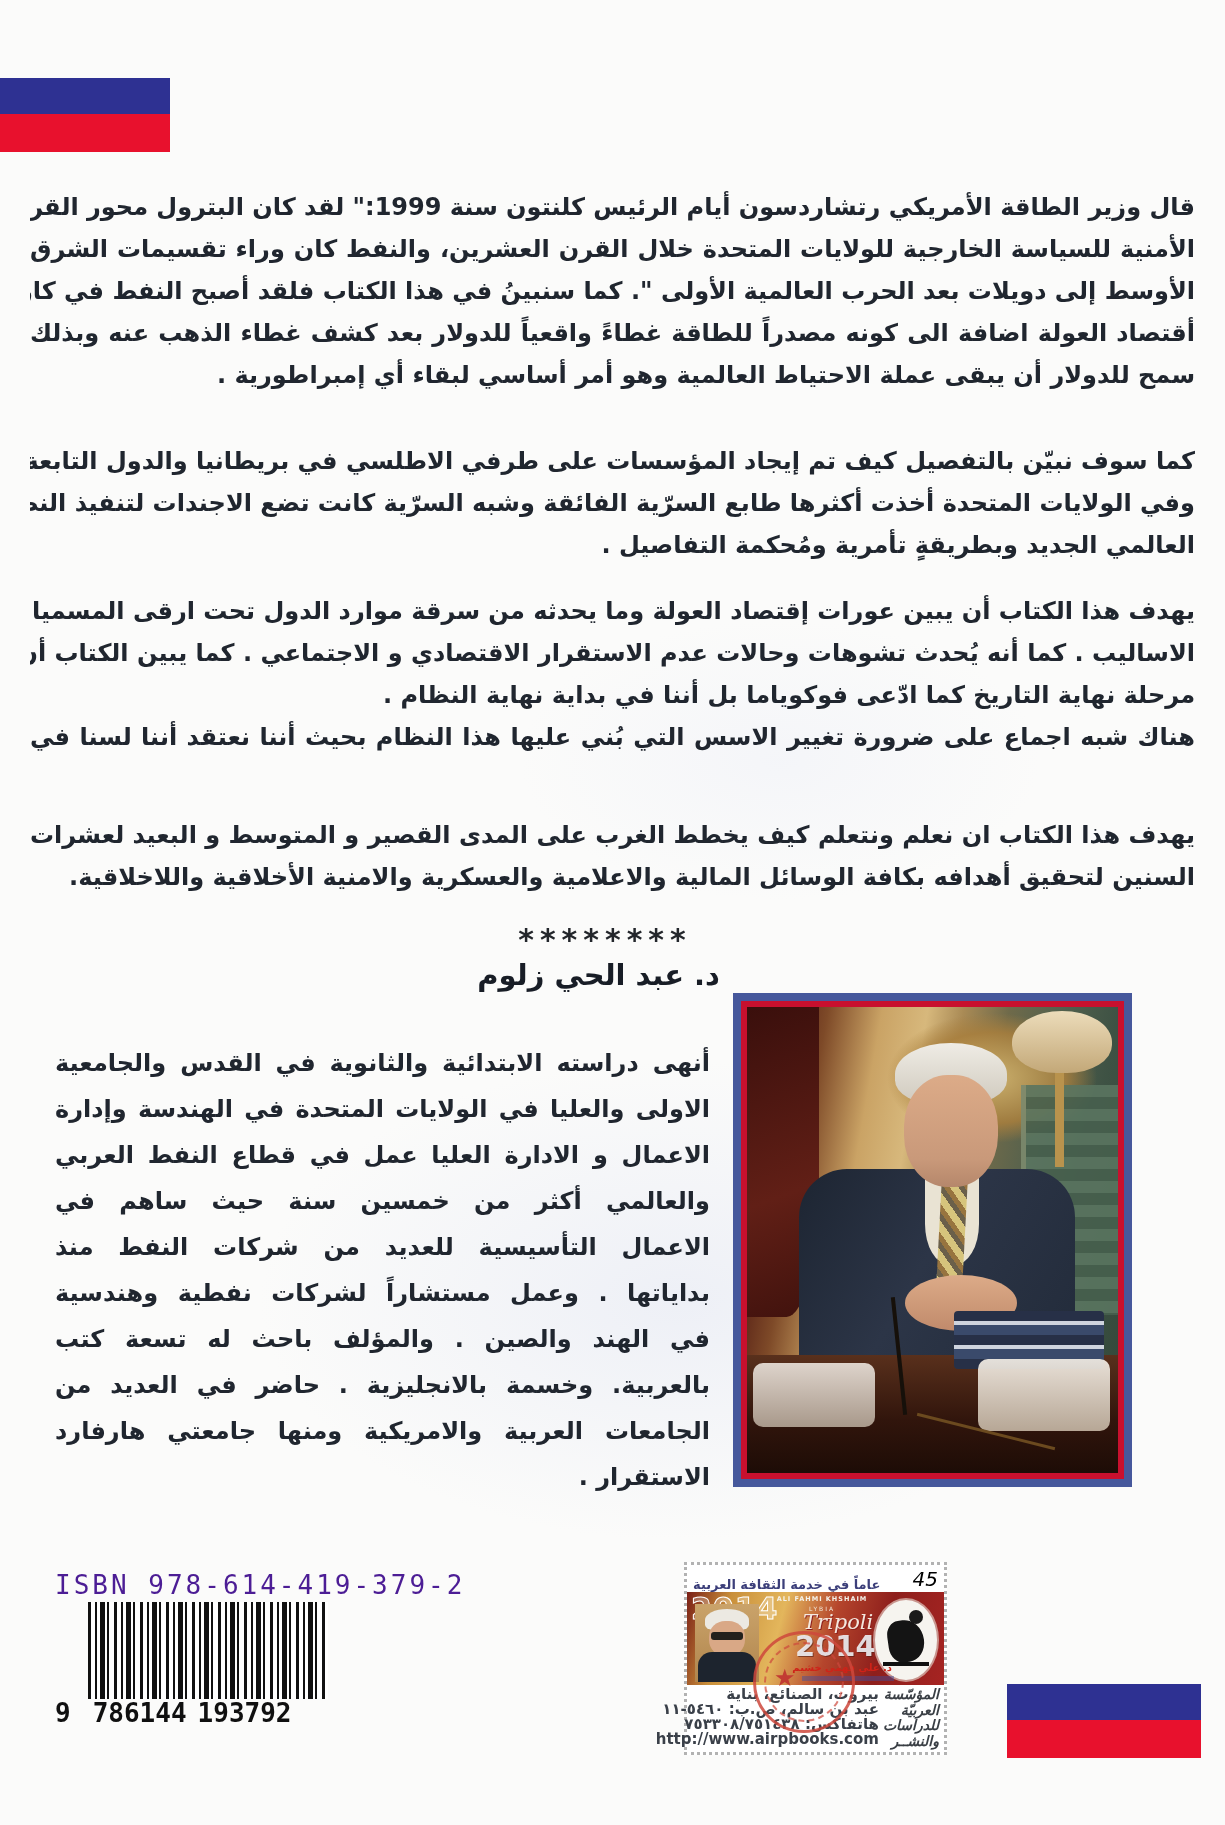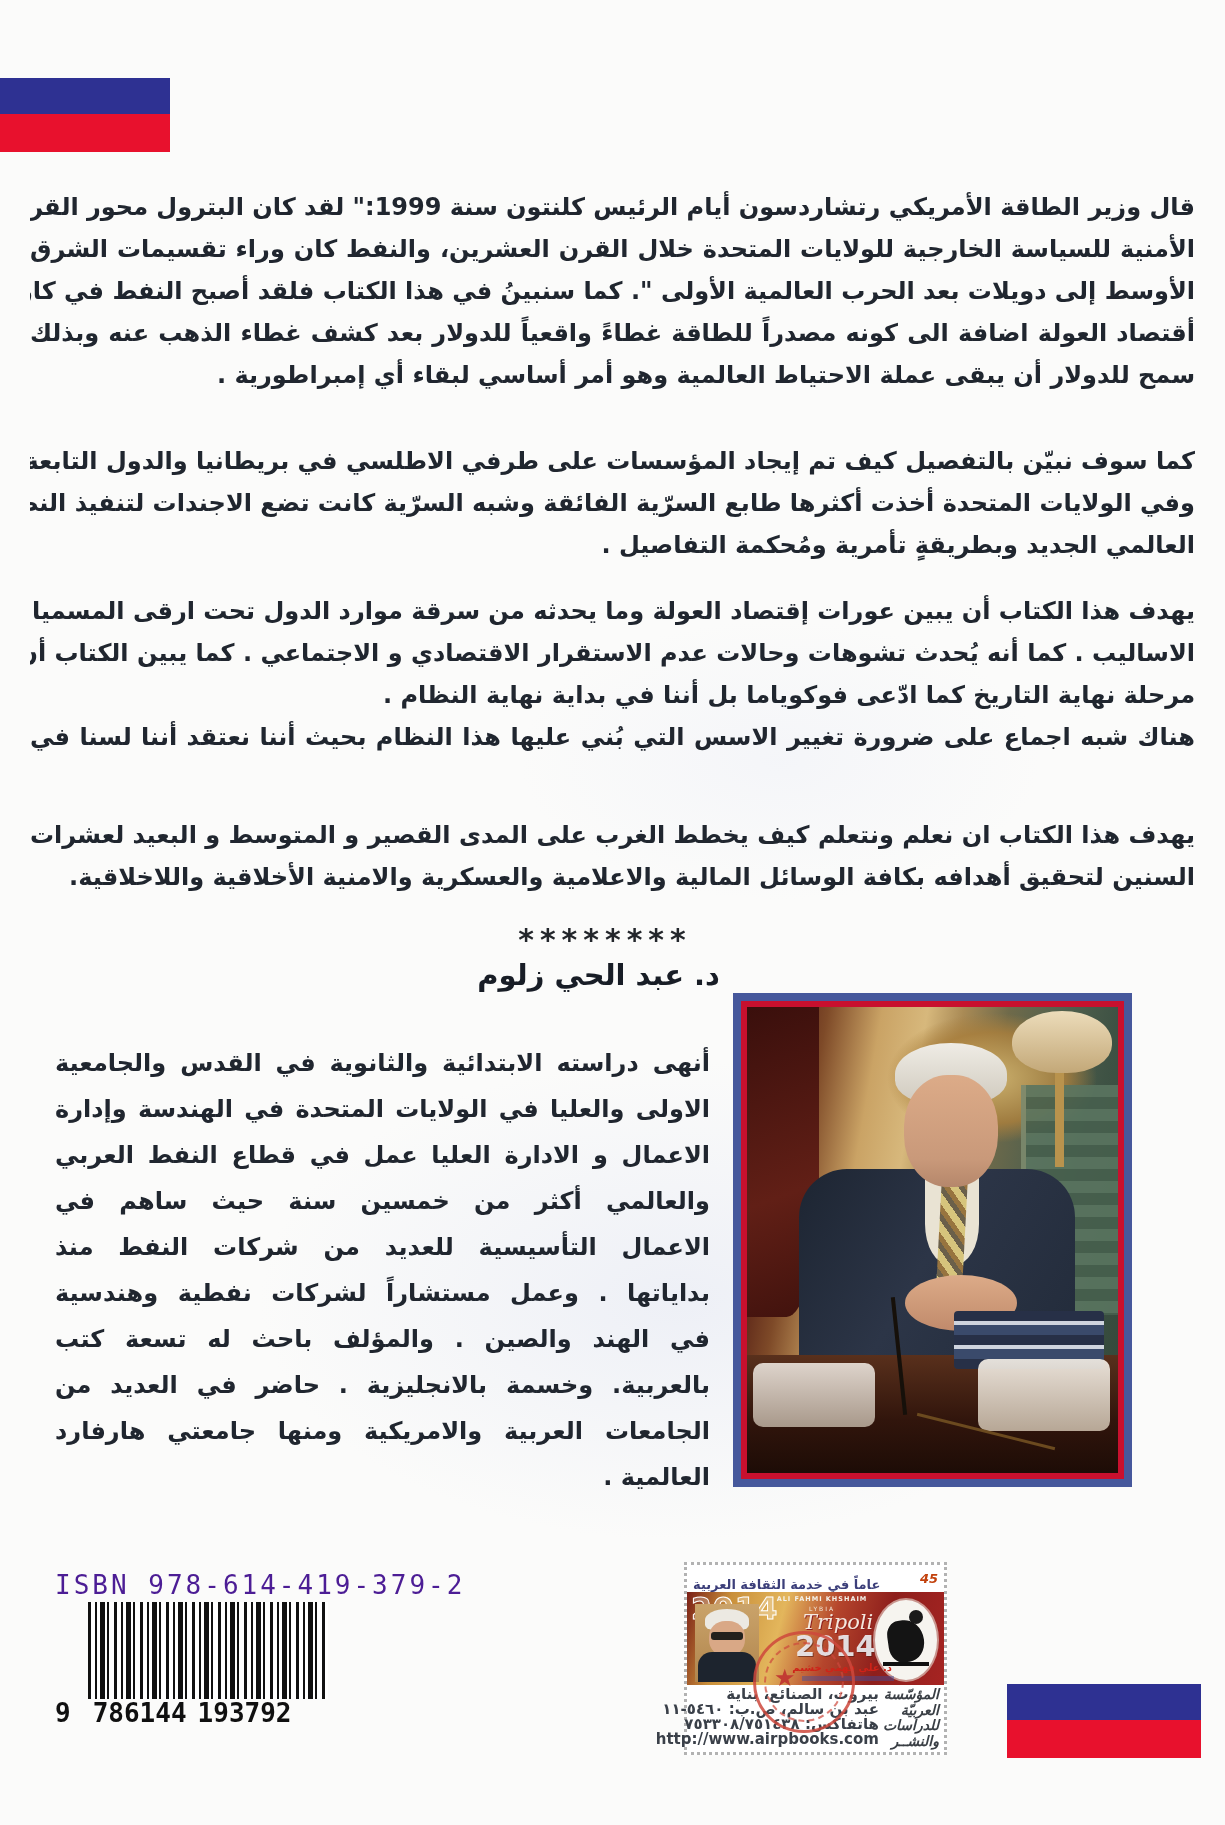--- a/index.html
+++ b/index.html
@@ -96,21 +96,21 @@
   .barcode-digits{position:absolute;left:55px;top:1698px;width:280px;display:flex;
     font-family:"DejaVu Sans Mono",monospace;font-size:26px;color:#101010;font-weight:bold;}
   .barcode-digits .lead{margin-right:22px;}
   .barcode-digits .g1{margin-right:11px;}
 
   
   .stamp{position:absolute;left:684px;top:1562px;width:263px;height:193px;
     background:#fff;border:3px dotted #b2b2b2;box-sizing:border-box;}
   .stamp-banner{height:27px;display:flex;direction:rtl;align-items:center;
     justify-content:space-between;padding:0 6px;}
-  .stamp-banner .num{color:#c2410c;font-size:13px;font-weight:bold;font-style:italic;}
+  .stamp-banner .num{color:#000000;font-size:20px;font-weight:normal;font-style:italic;}
   .stamp-banner .txt{color:#3c3f7a;font-size:13px;font-weight:bold;white-space:nowrap;margin-top:11px;}
   .stamp-collage{position:relative;height:93px;overflow:visible;
     background:linear-gradient(105deg,#7a1f16 0%,#c98f3a 16%,#e3b65c 36%,#b5452c 55%,#8e1f1c 74%,#a62422 100%);}
   .st{position:absolute;}
   .st-year-outline{left:4px;top:2px;font-size:30px;font-weight:bold;color:rgba(255,255,255,0.25);
     -webkit-text-stroke:1px #fff;letter-spacing:1px;line-height:1;}
   .st-name-caps{left:70px;top:3px;width:130px;text-align:center;color:#f5f2ea;
     font-size:6.5px;letter-spacing:1px;font-weight:bold;white-space:nowrap;}
   .st-country{left:70px;top:13px;width:130px;text-align:center;color:#f0e8dc;
     font-size:6px;letter-spacing:2px;}
@@ -186,21 +186,21 @@
 <div class="bio">
   <div class="line">أنهى دراسته الابتدائية والثانوية في القدس والجامعية</div>
   <div class="line">الاولى والعليا في الولايات المتحدة في الهندسة وإدارة</div>
   <div class="line">الاعمال و الادارة العليا  عمل في قطاع النفط العربي</div>
   <div class="line">والعالمي أكثر من خمسين سنة حيث ساهم في</div>
   <div class="line">الاعمال التأسيسية للعديد من شركات النفط منذ</div>
   <div class="line">بداياتها . وعمل مستشاراً لشركات نفطية وهندسية</div>
   <div class="line">في الهند والصين . والمؤلف باحث له تسعة كتب</div>
   <div class="line">بالعربية. وخسمة بالانجليزية . حاضر في العديد من</div>
   <div class="line">الجامعات العربية والامريكية ومنها جامعتي هارفارد</div>
-  <div class="line last">العالمية .</div>
+  <div class="line last">الاستقرار .</div>
 </div>
 
 <div class="photo-frame">
   <div class="photo-red">
     <div class="ph ph-curtain"></div>
     <div class="ph ph-relief"></div>
     <div class="ph ph-window"></div>
     <div class="ph ph-lamparm"></div>
     <div class="ph ph-lampshade"></div>
     <div class="ph ph-suit"></div>

